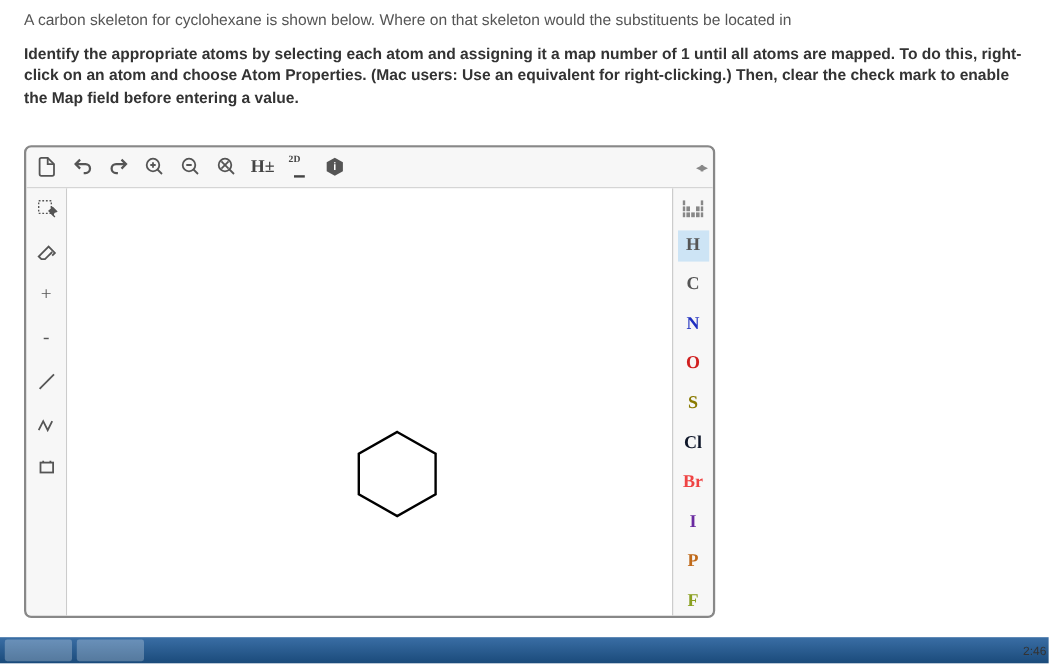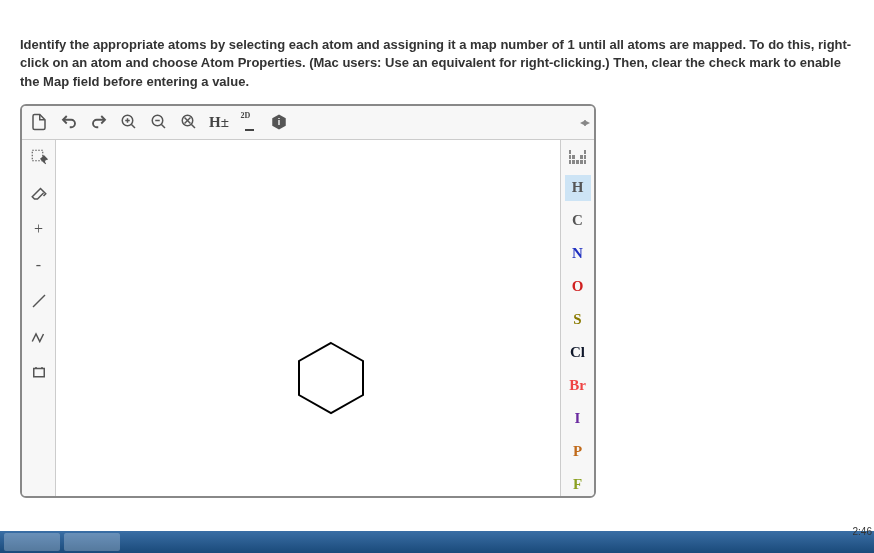--- a/index.html
+++ b/index.html
@@ -1,19 +1,19 @@
 <!DOCTYPE html>
 <html><head>
 <meta charset="utf-8">
 <style>
 * { margin: 0; padding: 0; box-sizing: border-box; }
 body { font-family: Arial, sans-serif; font-size: 13px; background: #fff; width: 874px; height: 553px; overflow: hidden; position: relative; }
 .question-area { padding: 8px 20px 0 20px; color: #555; }
 .question-text { margin-bottom: 10px; line-height: 1.4; font-family: "Helvetica Neue", Arial, sans-serif; }
-.instruction-text { font-weight: bold; color: #333; margin-bottom: 13px; line-height: 1.4; font-family: "Helvetica Neue", Arial, sans-serif; }
+.instruction-text { font-weight: bold; color: #333; margin-bottom: 30px; line-height: 1.4; font-family: "Helvetica Neue", Arial, sans-serif; }
 .editor-container { margin: 0 20px; border: 2px solid #888; border-radius: 6px; width: 576px; height: 394px; overflow: hidden; }
 .toolbar-top { height: 34px; background: #f7f7f7; border-bottom: 1px solid #ccc; display: flex; align-items: center; padding: 0 6px; gap: 8px; }
 .tool-icon { width: 22px; height: 22px; display: flex; align-items: center; justify-content: center; cursor: pointer; color: #555; }
 .tool-icon svg { width: 18px; height: 18px; }
 .h-plus { font-family: "Times New Roman", serif; font-weight: bold; font-size: 15px; color: #444; }
 .two-d { font-family: "Times New Roman", serif; font-size: 12px; color: #444; font-weight: bold; }
 .two-d sup { font-size: 8px; }
 .two-d-line { border-bottom: 2px solid #444; }
 .topbar-spacer { flex: 1; }
 .expand-arrows { color: #888; font-size: 12px; letter-spacing: -2px; }
@@ -31,28 +31,28 @@
 .element-Cl { color: #0f172a; }
 .element-Br { color: #ef4444; }
 .element-I { color: #6a2aa0; }
 .element-P { color: #c06a1a; }
 .element-F { color: #8aa020; }
 .hexagon { position: absolute; left: 235px; top: 198px; }
 .periodic-icon { width: 18px; height: 14px; display: grid; grid-template-columns: repeat(5, 1fr); grid-template-rows: repeat(3, 1fr); gap: 1px; }
 .periodic-icon div { background: #888; }
 .taskbar { position: absolute; bottom: 0; left: 0; right: 0; height: 22px; background: linear-gradient(to bottom, #3a6ea5, #1a4a7a); display: flex; align-items: center; }
 .taskbar-item { width: 56px; height: 18px; margin-left: 4px; background: rgba(255,255,255,0.25); border-radius: 2px; }
-.time-corner { position: absolute; right: 2px; bottom: 16px; color: #333; font-size: 10px; }
+.time-corner { position: absolute; right: 2px; bottom: 4px; color: #333; font-size: 10px; }
 </style>
 </head>
 <body>
 
 <div class="question-area">
   <div class="question-text">
-    <br>
+    <span>A carbon skeleton for cyclohexane is shown below. Where on that skeleton would the substituents be located in</span><br>
   </div>
   <div class="instruction-text">Identify the appropriate atoms by selecting each atom and assigning it a map number of 1 until all atoms are mapped. To do this, right-click on an atom and choose Atom Properties. (Mac users: Use an equivalent for right-clicking.) Then, clear the check mark to enable the Map field before entering a value.</div>
 </div>
 
 <div class="editor-container">
   <div class="toolbar-top">
     <div class="tool-icon">
       <svg viewBox="0 0 24 24" fill="none" stroke="#555" stroke-width="2">
           <path d="M13 2H6a2 2 0 0 0-2 2v16a2 2 0 0 0 2 2h12a2 2 0 0 0 2-2V9l-7-7z"></path>
           <path d="M13 2v7h7"></path>

